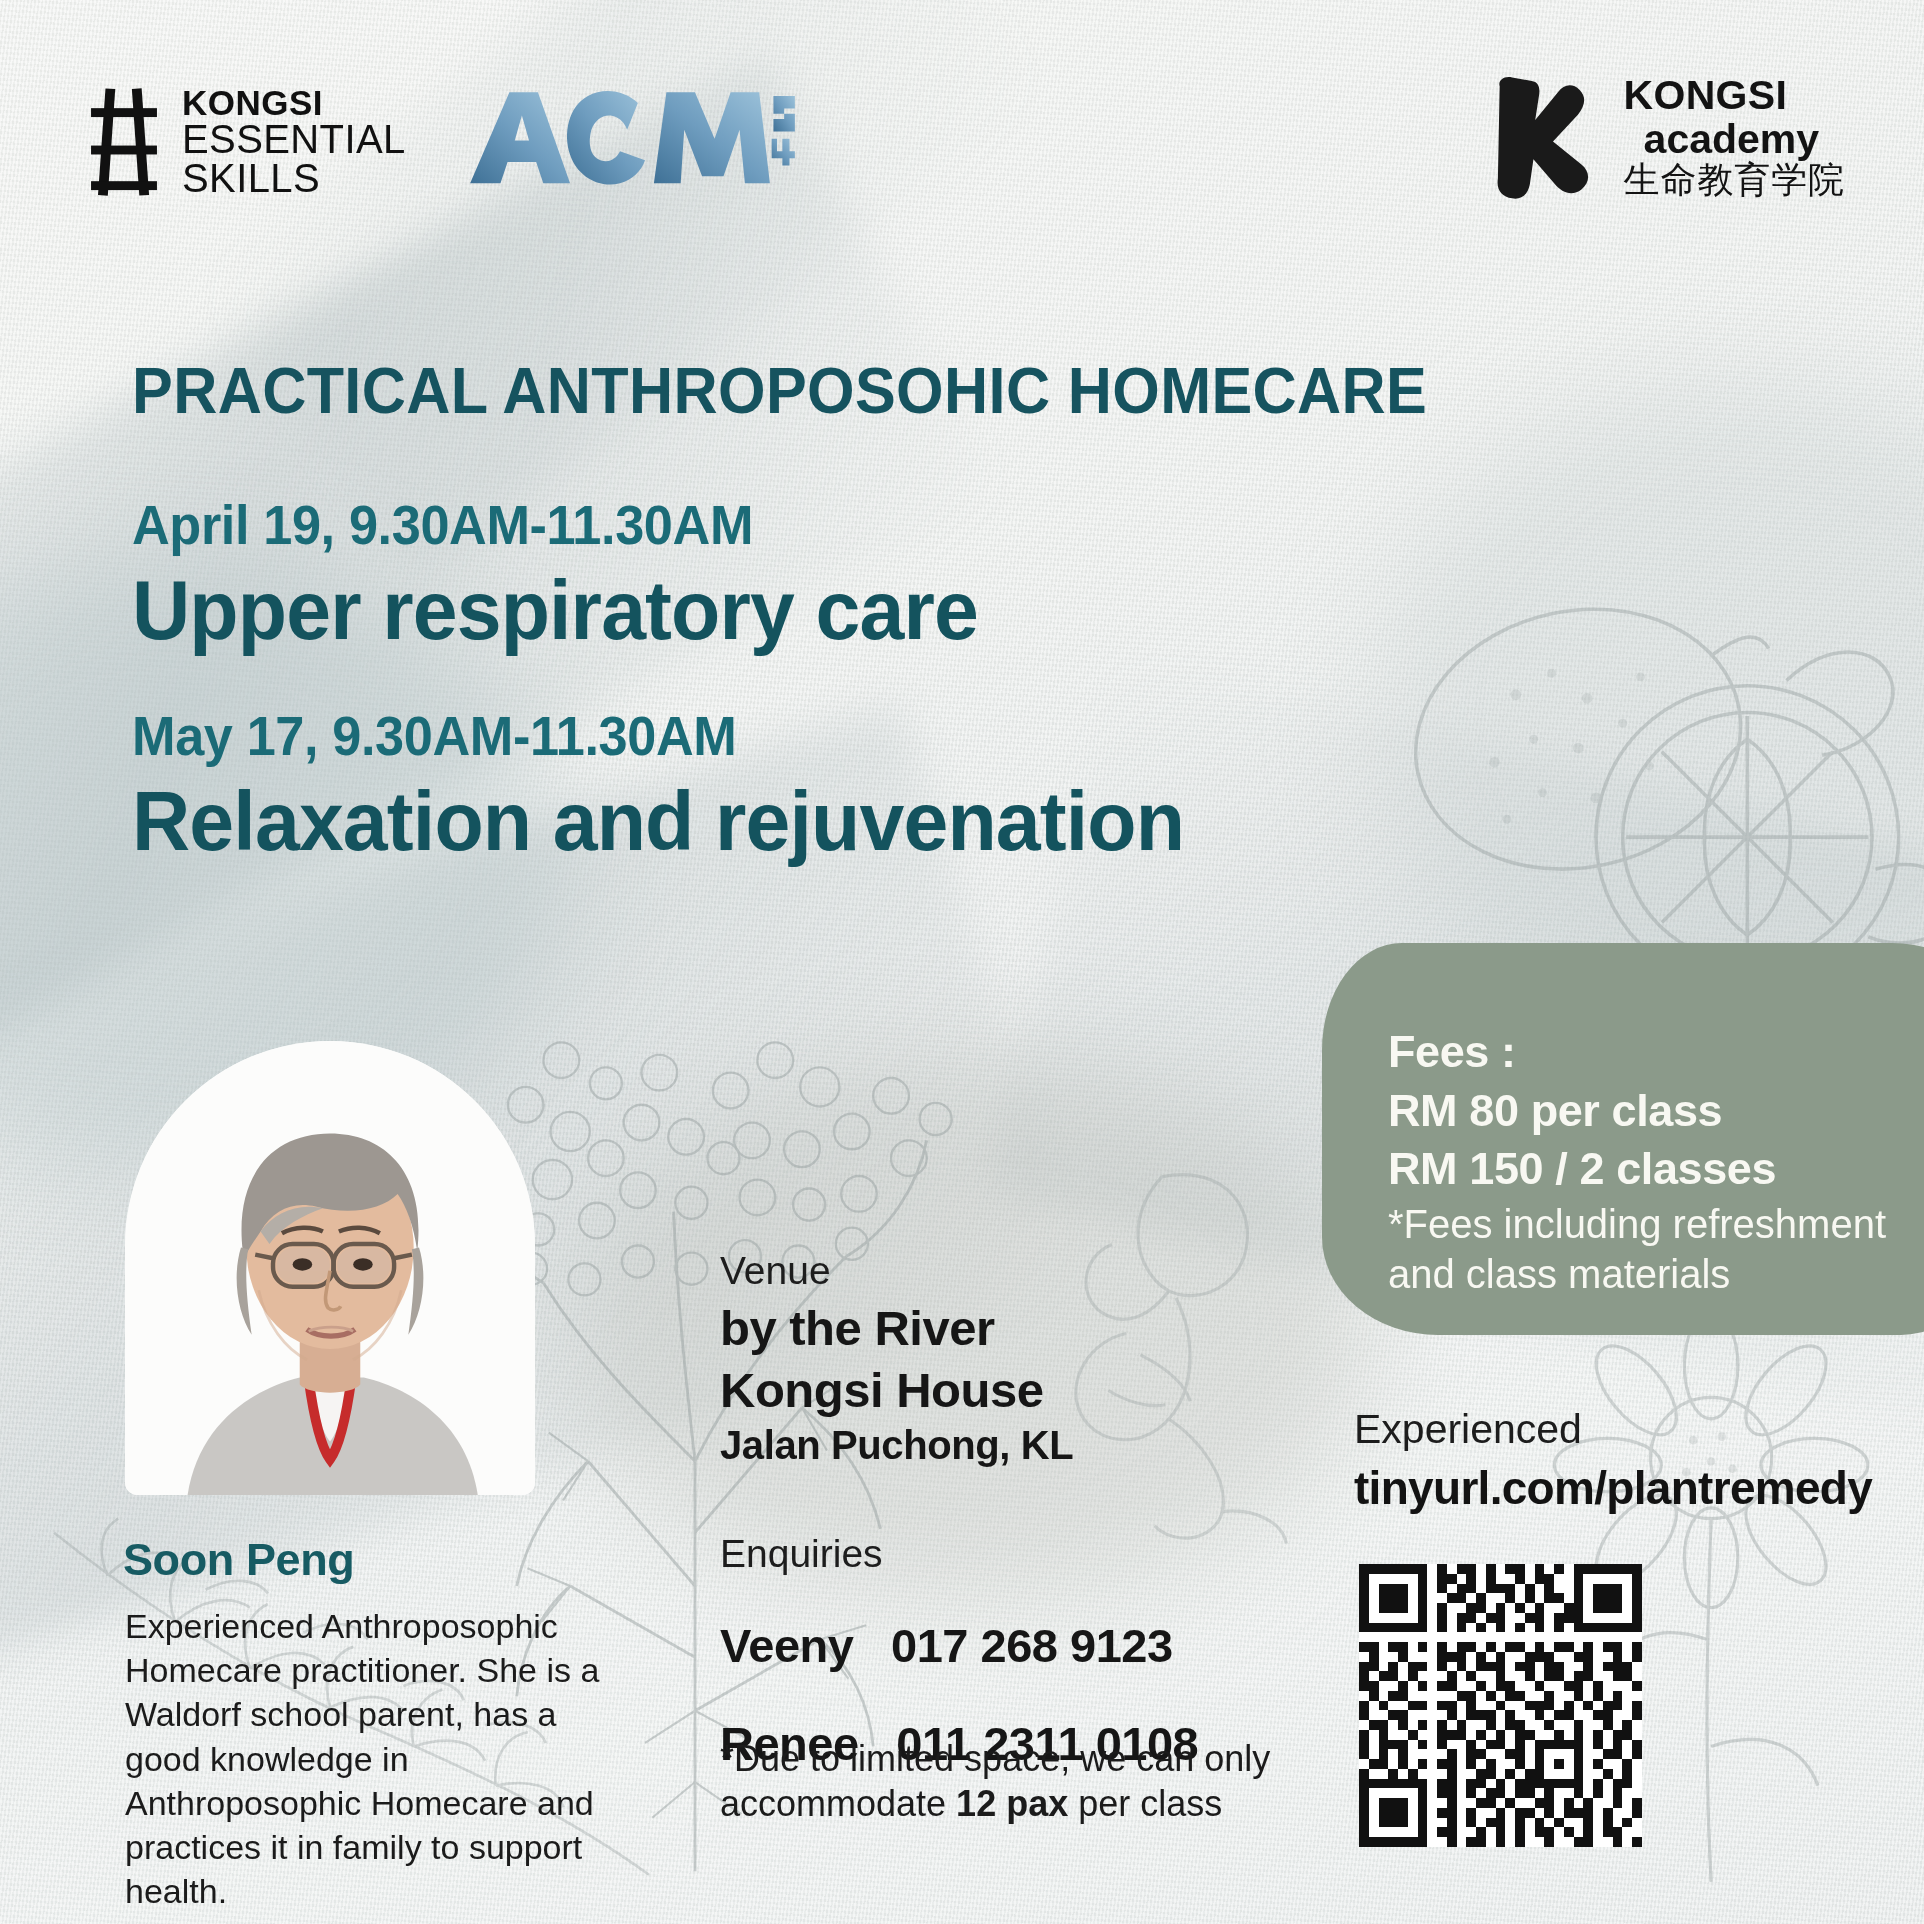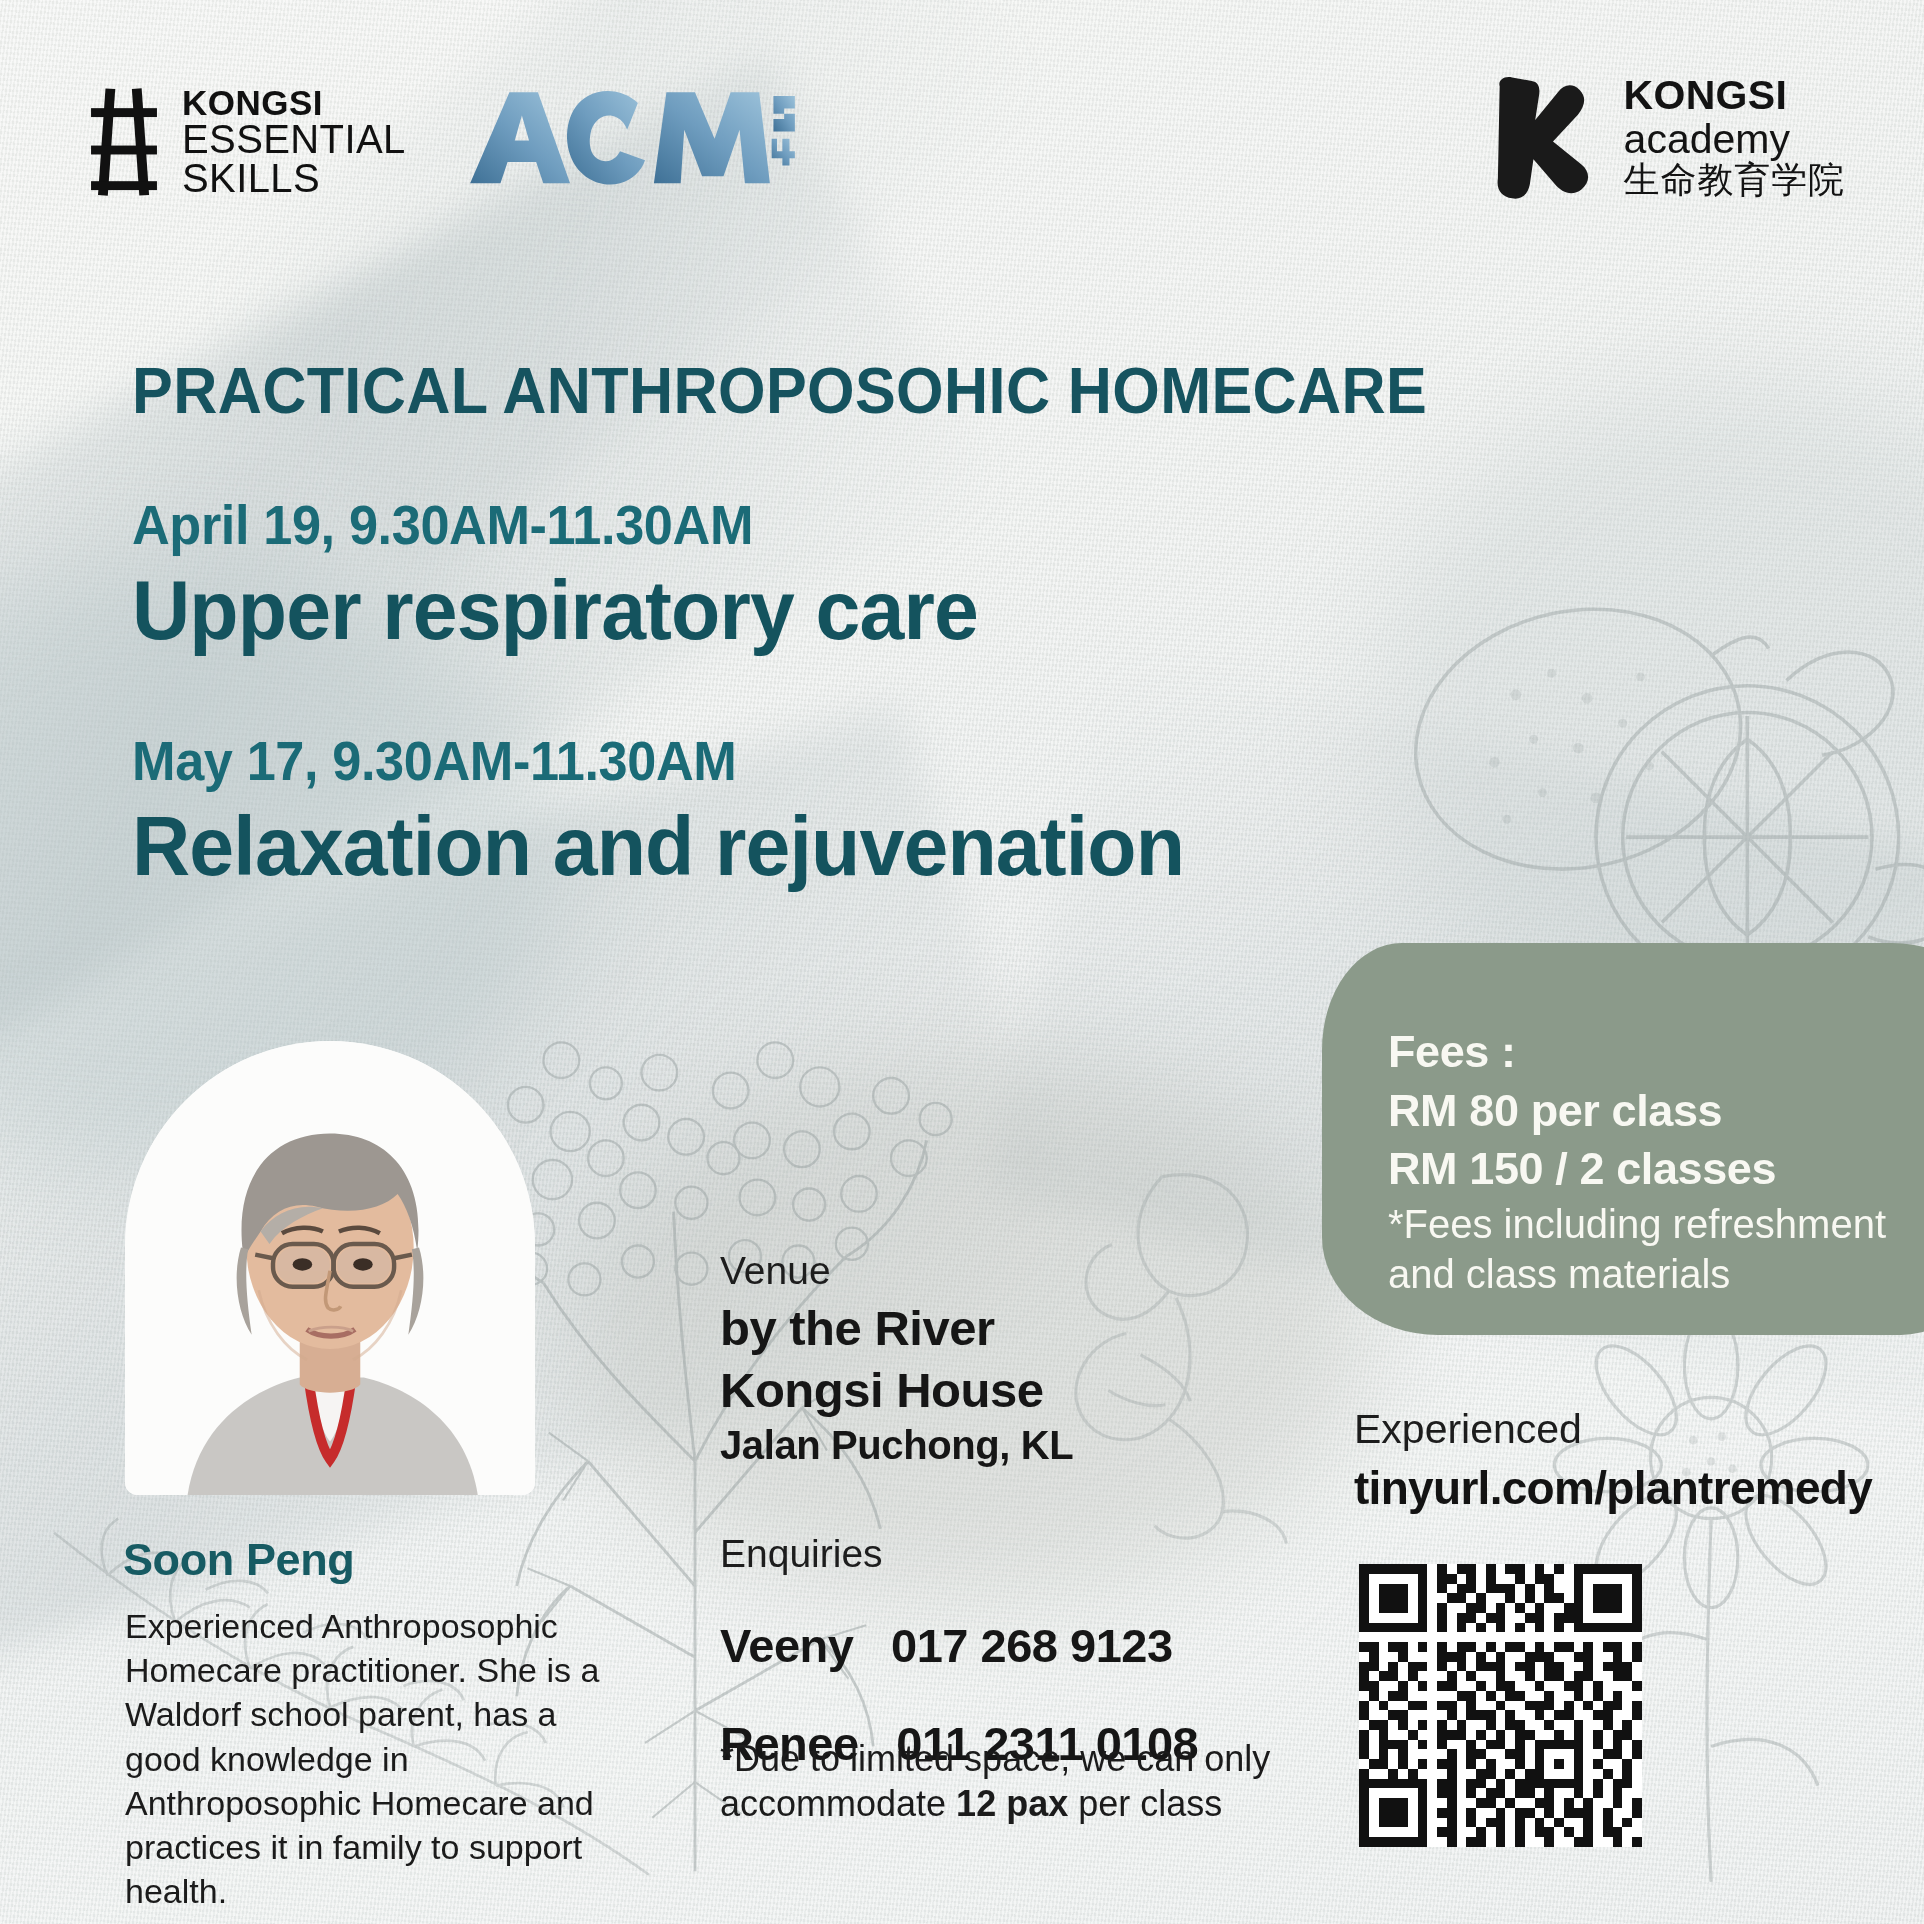--- a/index.html
+++ b/index.html
@@ -62,41 +62,41 @@
   .kes-words .l1 { font-size:35px; font-weight:bold; letter-spacing:0.5px; color:#111; }
   .kes-words .l2 { font-size:40px; font-weight:normal; letter-spacing:0.4px; color:#111; }
   .kes-words .l3 { font-size:40px; font-weight:normal; letter-spacing:0.4px; color:#111; }
 
   .acm-logo { position:absolute; left:463px; top:78px; width:339px; height:125px; }
 
   .ka-logo { position:absolute; right:80px; top:70px; display:flex; align-items:center; gap:23px; }
   .ka-mark { width:112px; height:134px; flex:none; }
   .ka-words { line-height:1.06; }
   .ka-words .w1 { font-size:41px; font-weight:bold; letter-spacing:0.3px; color:#131313; }
-  .ka-words .w2 { font-size:41px; font-weight:normal; color:#131313; }
+  .ka-words .w2 { font-size:41px; font-weight:bold; color:#131313;margin-left:20px; }
   .ka-words .w3 { font-size:36px; color:#131313; font-family:"DejaVu Sans", sans-serif; letter-spacing:0.9px; }
 
   
   .headline {
     position:absolute; left:132px; top:353px;
     font-size:65px; font-weight:bold; letter-spacing:0.4px;
     color:#16535f;
     transform:scaleX(.94); transform-origin:left center;
   }
   .sess { position:absolute; left:132px; }
   .sess .date {
     font-size:55px; font-weight:bold; color:#1b6b77; letter-spacing:-0.4px;
     transform:scaleX(.95); transform-origin:left center;
   }
   .sess .topic {
     font-size:84px; font-weight:bold; color:#14535e; letter-spacing:-0.9px;
     margin-top:5.3px; transform:scaleX(.96); transform-origin:left center;
   }
   .sess-1 { top:493px; }
-  .sess-2 { top:729px; }
+  .sess-2 { top:704px; }
 
   
   .fees-blob {
     position:absolute; left:1322px; top:943px;
     width:677px; height:392px;
     background:#8b9a8a;
     border-radius:80px 107px 98px 116px / 107px 89px 125px 98px;
     box-shadow:none;
   }
   .fees-text { position:absolute; left:1388px; top:1023px; width:570px; color:#f8f8f2; }

